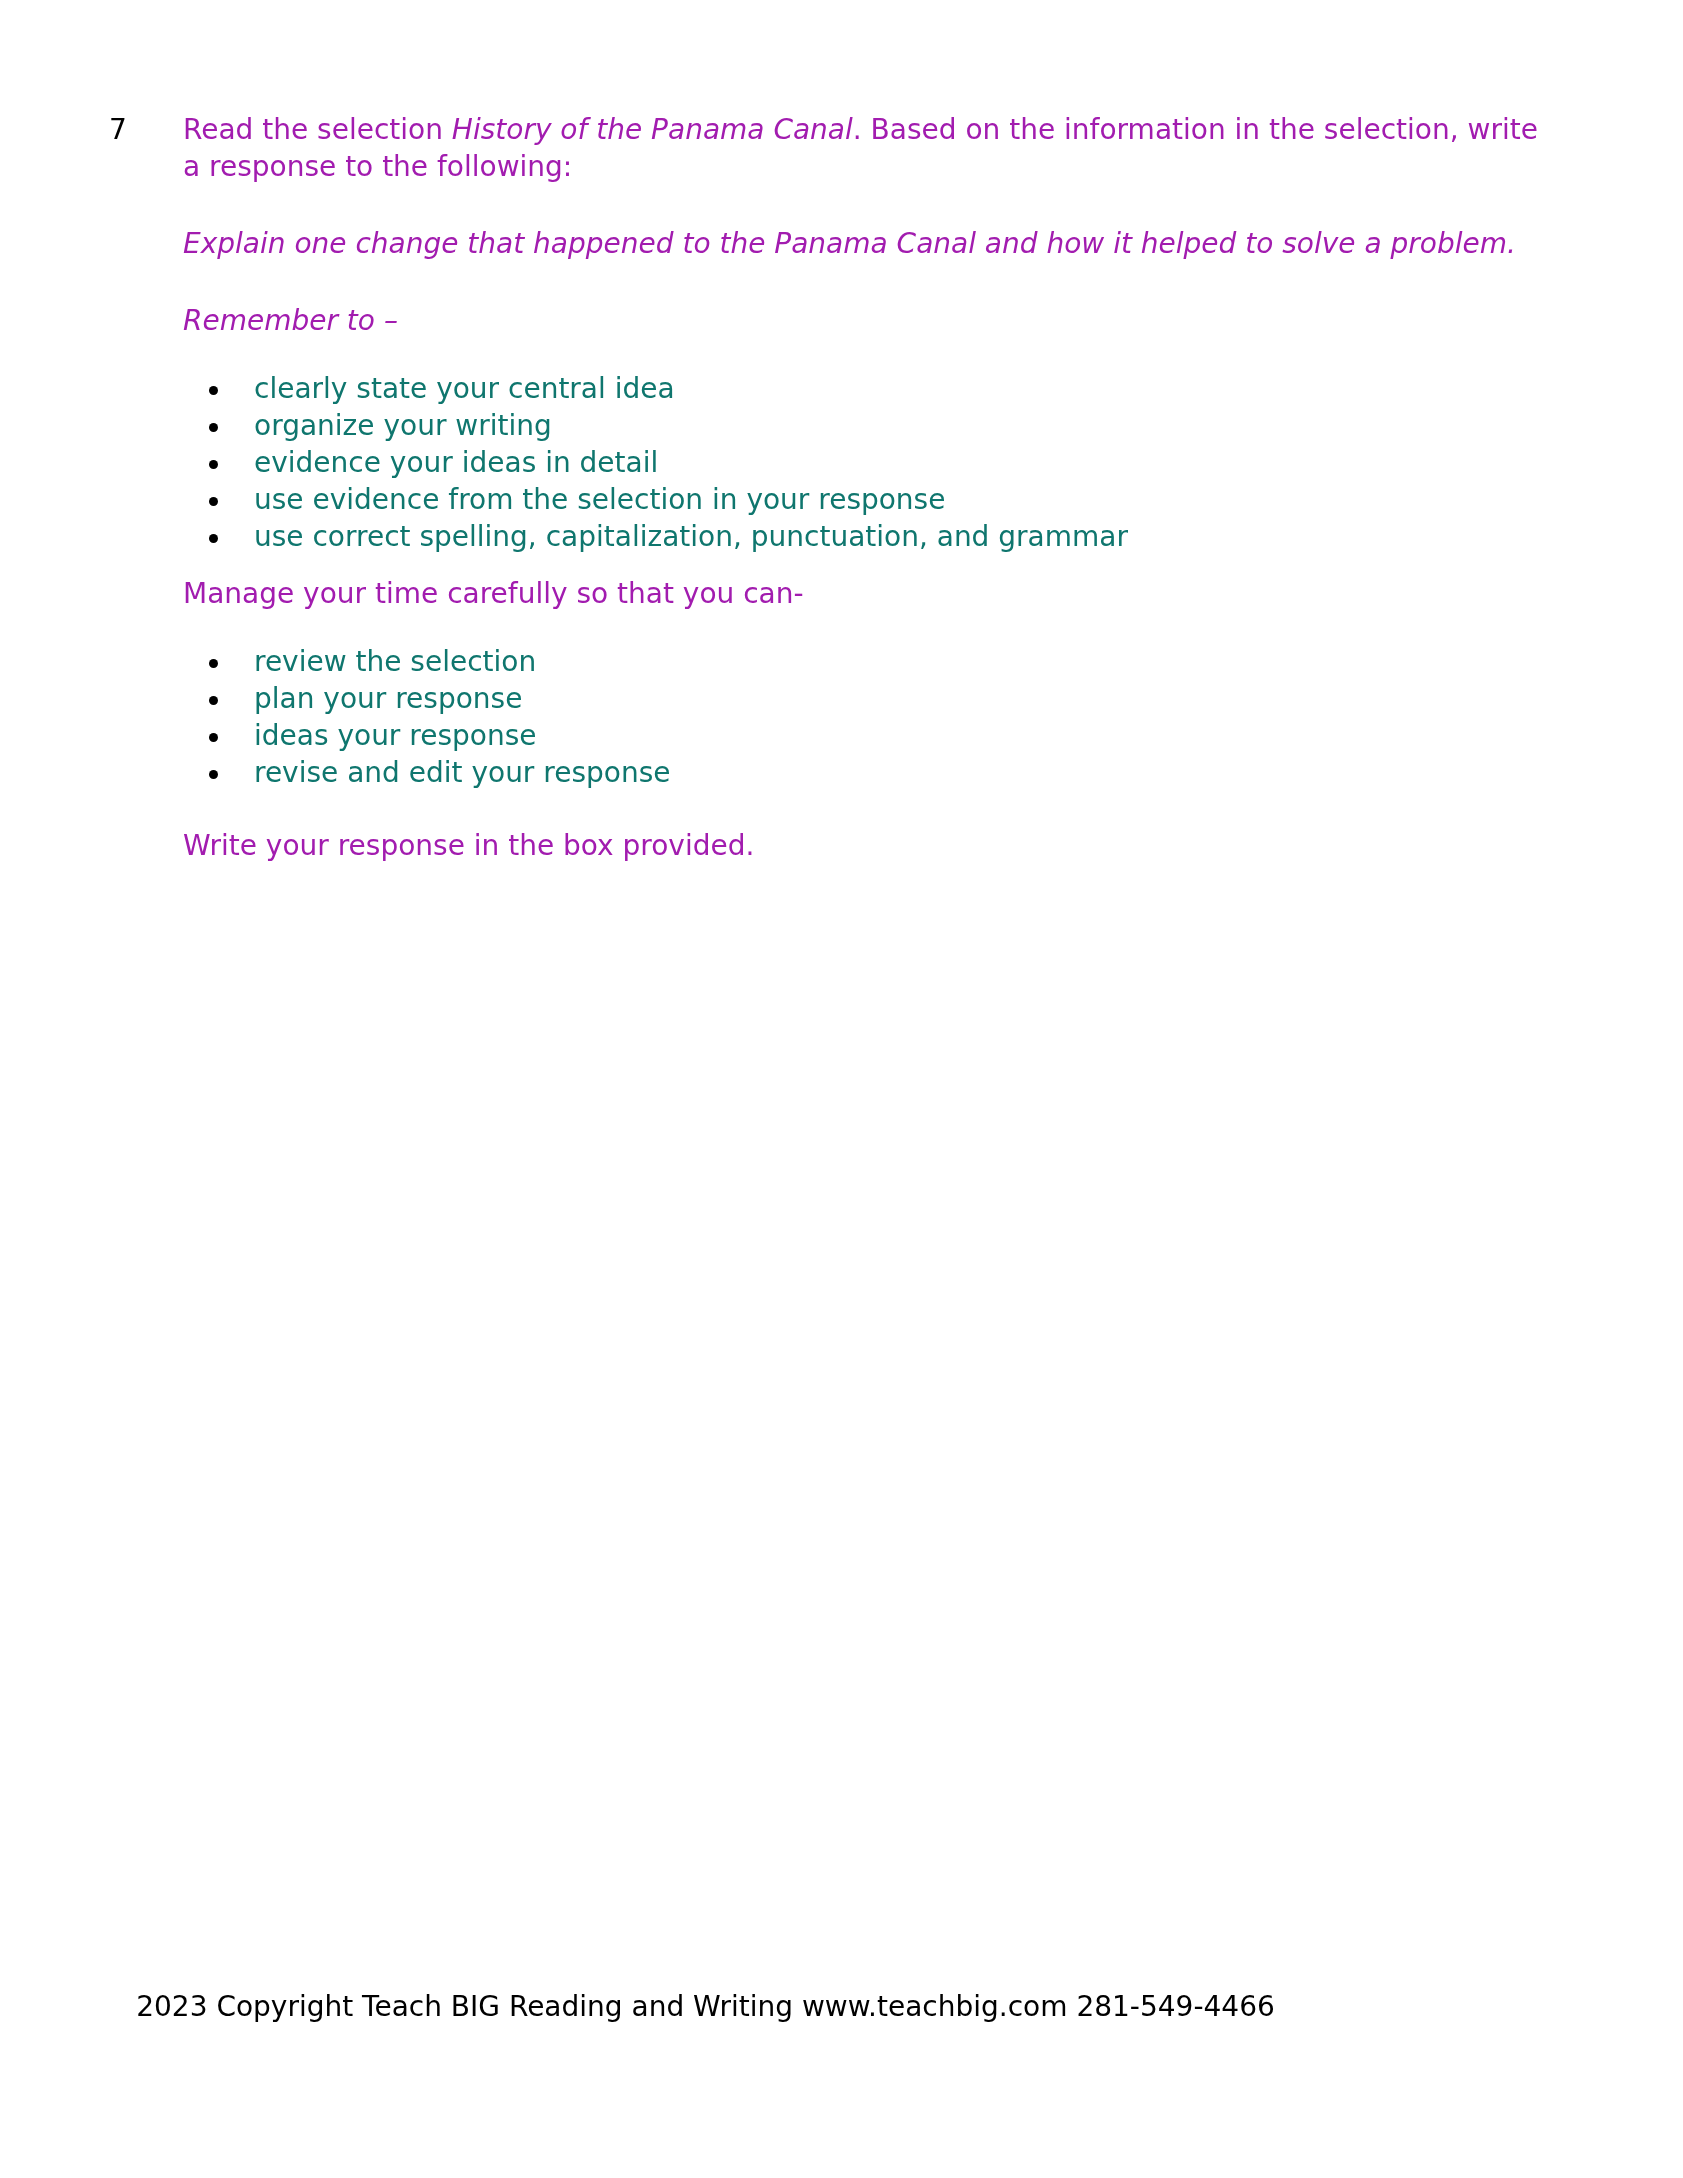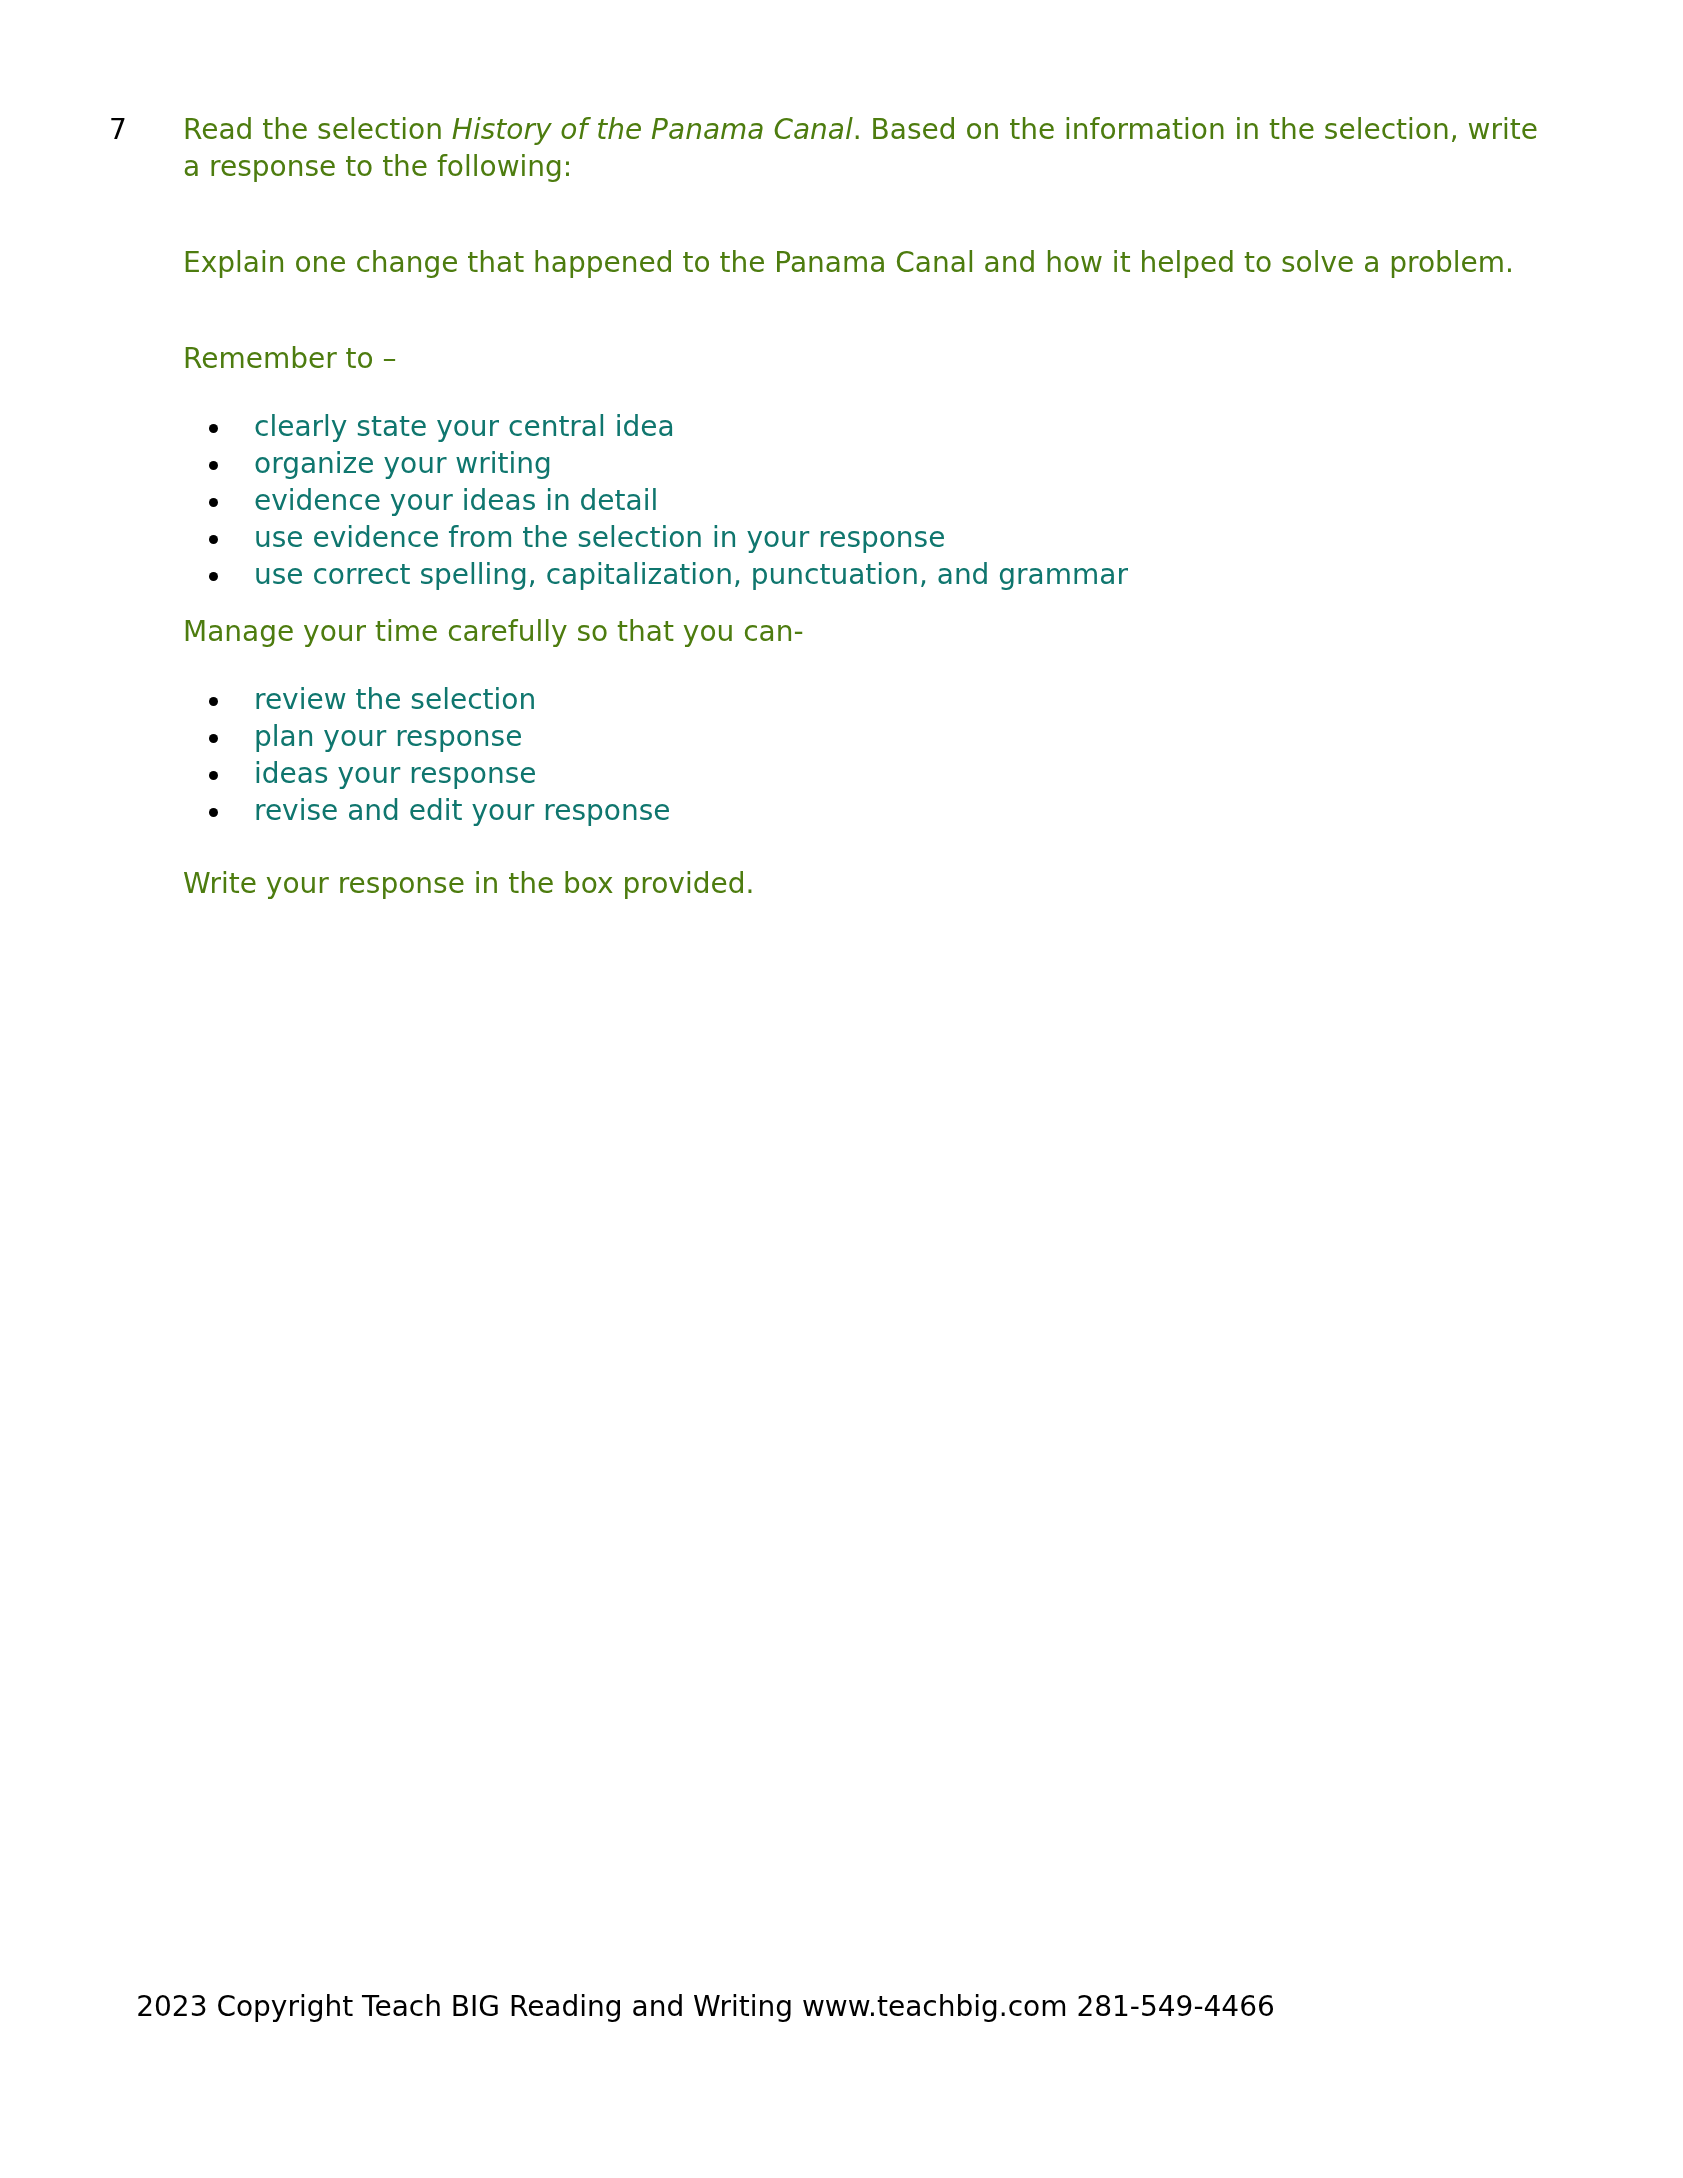--- a/index.html
+++ b/index.html
@@ -47,27 +47,28 @@
 
   .q-body {
     flex: 1 1 auto;
     width: 1371px;
   }
 
   
   .para {
     font-size: 28px;
     line-height: 37px;
-    color: #4d7c0f;
+    color: #a21caf;
     margin: 0;
     max-width: 1364px;
   }
 
   .para.spaced {
-    margin-top: 59px;
+    margin-top: 40px;
+    font-style: italic;
   }
 
   .para em {
     font-style: italic;
   }
 
   
   .bullet-list {
     list-style: none;
     margin: 0;

